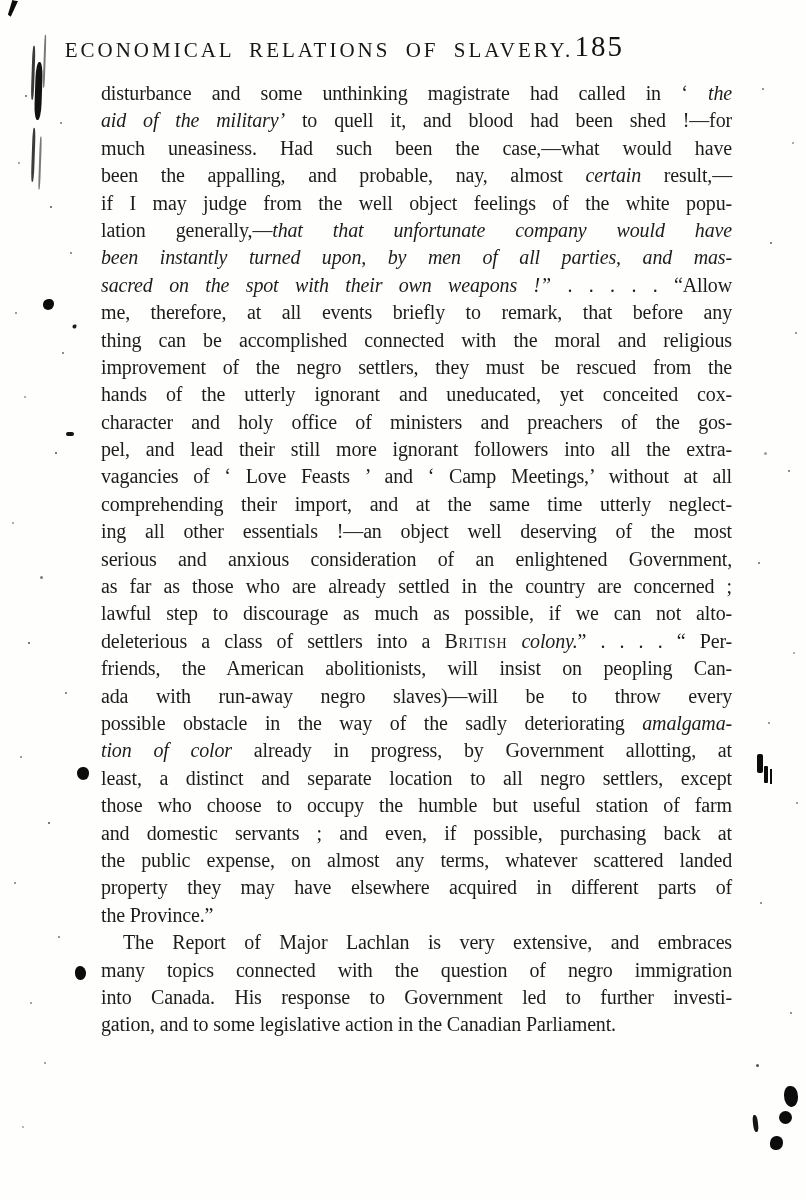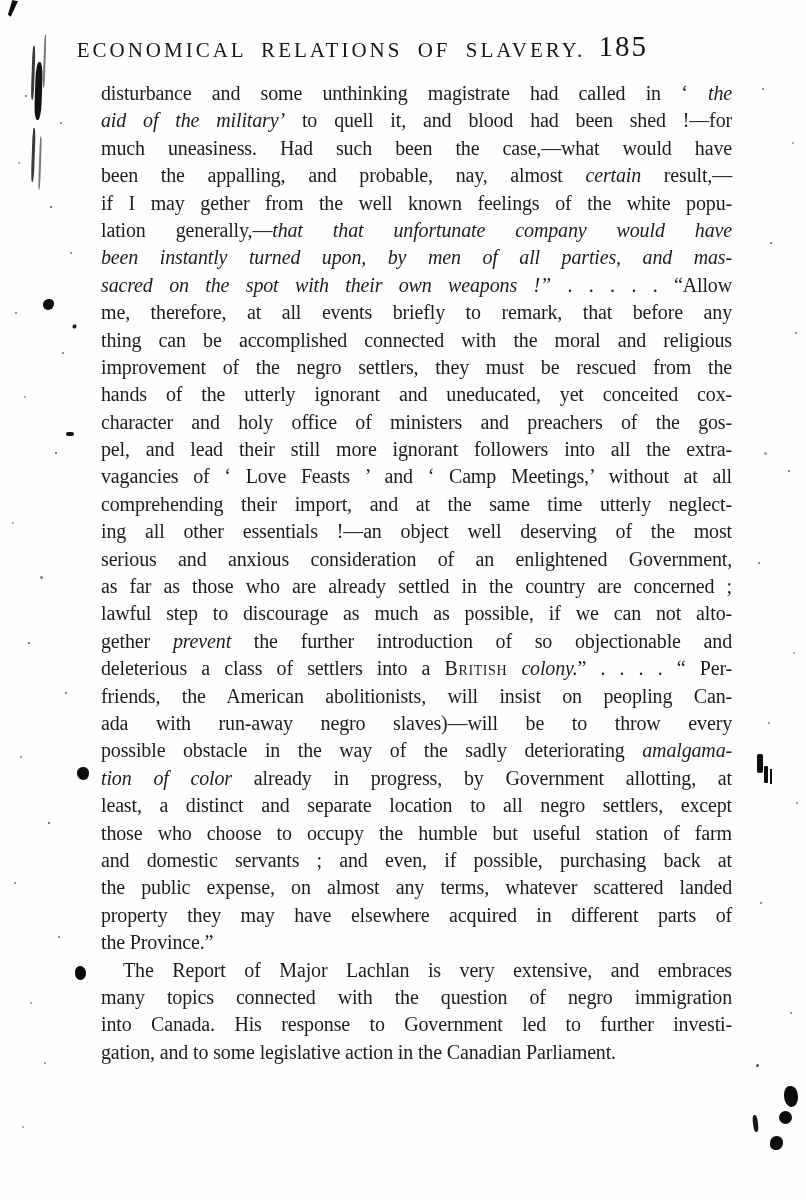--- a/index.html
+++ b/index.html
@@ -5,21 +5,21 @@
   html,body{margin:0;padding:0;background:#e8e8e8;}
   .page{
     position:relative;
     width:806px;height:1200px;
     background:#fefefc;
     overflow:hidden;
     font-family:"Liberation Serif","DejaVu Serif",serif;
     color:#1c1c1c;
   }
   
-  .header{position:absolute;top:36px;left:0;width:698px;height:34px;padding-left:24px;}
+  .header{position:absolute;top:36px;left:0;width:698px;height:34px;}
   .running-title{
     position:absolute;left:0;right:60px;top:2px;
     text-align:center;
     font-size:21px;
     letter-spacing:3px;
     word-spacing:7px;
     color:#171717;
   }
   .page-number{
     position:absolute;right:74px;top:-6px;
@@ -86,37 +86,36 @@
     <div class="running-title">ECONOMICAL RELATIONS OF SLAVERY.</div>
     <div class="page-number">185</div>
   </div>
 
   <div class="body-text">
       <div>
         <div class="line j"><span>disturbance and some unthinking magistrate had called in ‘ </span><span class="i">the</span></div>
         <div class="line j"><span class="i">aid of the military’</span><span> to quell it, and blood had been shed !—for</span></div>
         <div class="line j"><span>much uneasiness. Had such been the case,—what would have</span></div>
         <div class="line j"><span>been the appalling, and probable, nay, almost </span><span class="i">certain</span><span> result,—</span></div>
-        <div class="line j"><span>if I may gether from the well known feelings of the white popu-</span></div>
+        <div class="line j"><span>if I may judge from the well object feelings of the white popu-</span></div>
         <div class="line j"><span>lation generally,—</span><span class="i">that that unfortunate company would have</span></div>
         <div class="line j"><span class="i">been instantly turned upon, by men of all parties, and mas-</span></div>
         <div class="line j"><span class="i">sacred on the spot with their own weapons !”</span><span> . . . . . “Allow</span></div>
         <div class="line j"><span>me, therefore, at all events briefly to remark, that before any</span></div>
         <div class="line j"><span>thing can be accomplished connected with the moral and religious</span></div>
         <div class="line j"><span>improvement of the negro settlers, they must be rescued from the</span></div>
         <div class="line j"><span>hands of the utterly ignorant and uneducated, yet conceited cox-</span></div>
         <div class="line j"><span>character and holy office of ministers and preachers of the gos-</span></div>
         <div class="line j"><span>pel, and lead their still more ignorant followers into all the extra-</span></div>
         <div class="line j"><span>vagancies of ‘ Love Feasts ’ and ‘ Camp Meetings,’ without at all</span></div>
         <div class="line j"><span>comprehending their import, and at the same time utterly neglect-</span></div>
         <div class="line j"><span>ing all other essentials !—an object well deserving of the most</span></div>
         <div class="line j"><span>serious and anxious consideration of an enlightened Government,</span></div>
         <div class="line j"><span>as far as those who are already settled in the country are concerned ;</span></div>
         <div class="line j"><span>lawful step to discourage as much as possible, if we can not alto-</span></div>
-        <div class="line j"><span>gether </span><span class="i">prevent</span><span> the further introduction of so objectionable and</span></div>
         <div class="line j"><span>deleterious a class of settlers into a </span><span class="sc">British</span><span> </span><span class="i">colony.</span><span>” . . . . “ Per-</span></div>
         <div class="line j"><span>friends, the American abolitionists, will insist on peopling Can-</span></div>
         <div class="line j"><span>ada with run-away negro slaves)—will be to throw every</span></div>
         <div class="line j"><span>possible obstacle in the way of the sadly deteriorating </span><span class="i">amalgama-</span></div>
         <div class="line j"><span class="i">tion of color</span><span> already in progress, by Government allotting, at</span></div>
         <div class="line j"><span>least, a distinct and separate location to all negro settlers, except</span></div>
         <div class="line j"><span>those who choose to occupy the humble but useful station of farm</span></div>
         <div class="line j"><span>and domestic servants ; and even, if possible, purchasing back at</span></div>
         <div class="line j"><span>the public expense, on almost any terms, whatever scattered landed</span></div>
         <div class="line j"><span>property they may have elsewhere acquired in different parts of</span></div>

